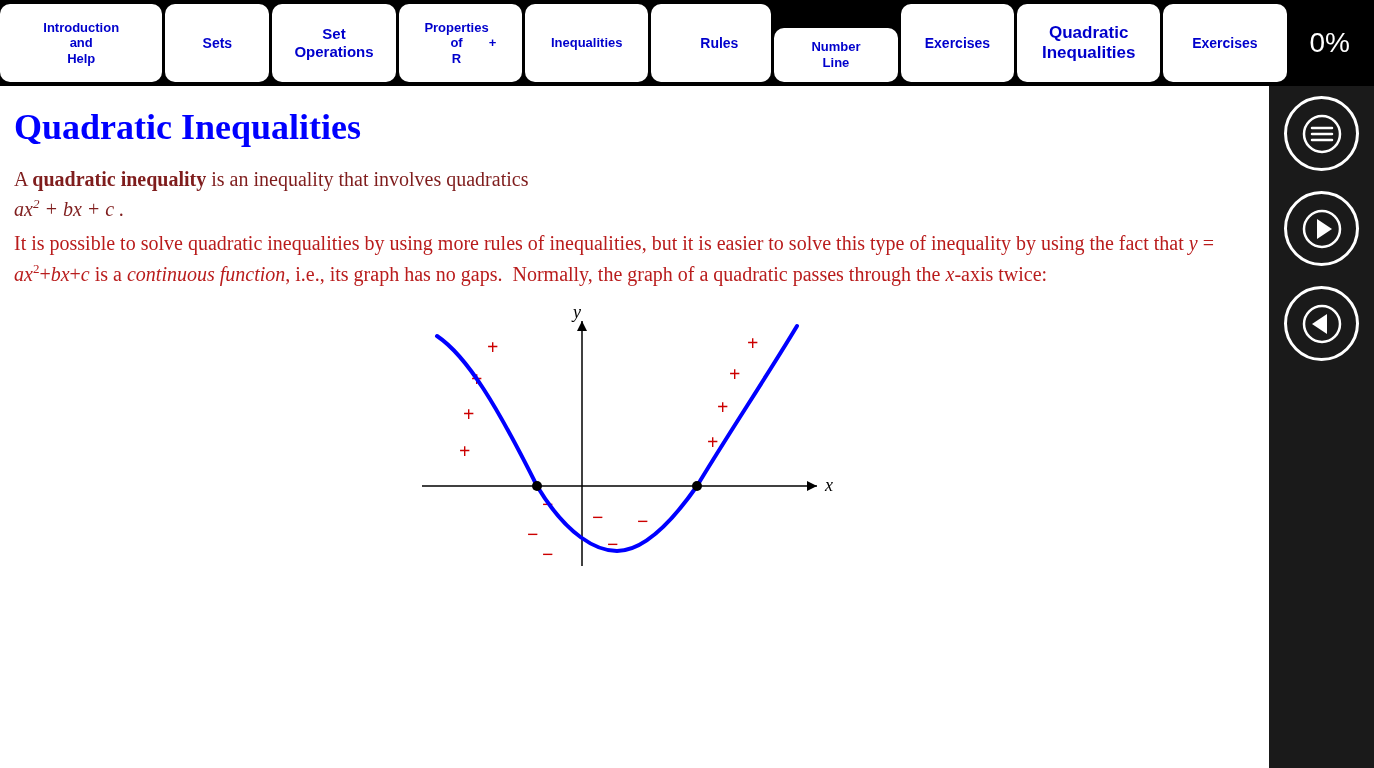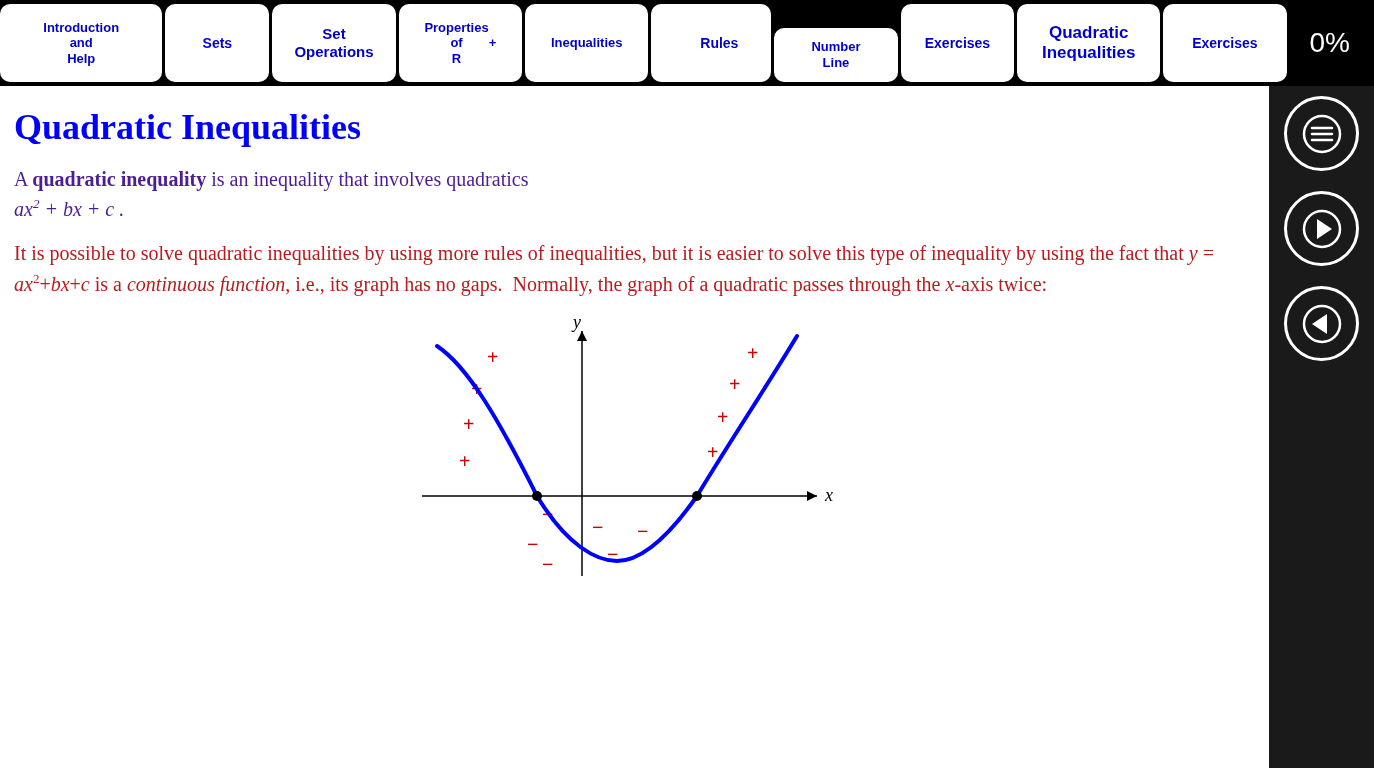--- a/index.html
+++ b/index.html
@@ -84,22 +84,22 @@
       color: blue;
       font-size: 36px;
       font-weight: bold;
       margin-bottom: 16px;
       font-family: 'Times New Roman', Times, serif;
     }
 
     .intro-text {
       font-size: 20px;
       line-height: 1.5;
-      margin-bottom: 14px;
-      color: #4c1d95;
+      margin-bottom: 4px;
+      color: #7f1d1d;
     }
 
     .body-text {
       font-size: 20px;
       line-height: 1.55;
       margin-bottom: 16px;
       color: #b91c1c;
     }
 
     .math-italic { font-style: italic; }

